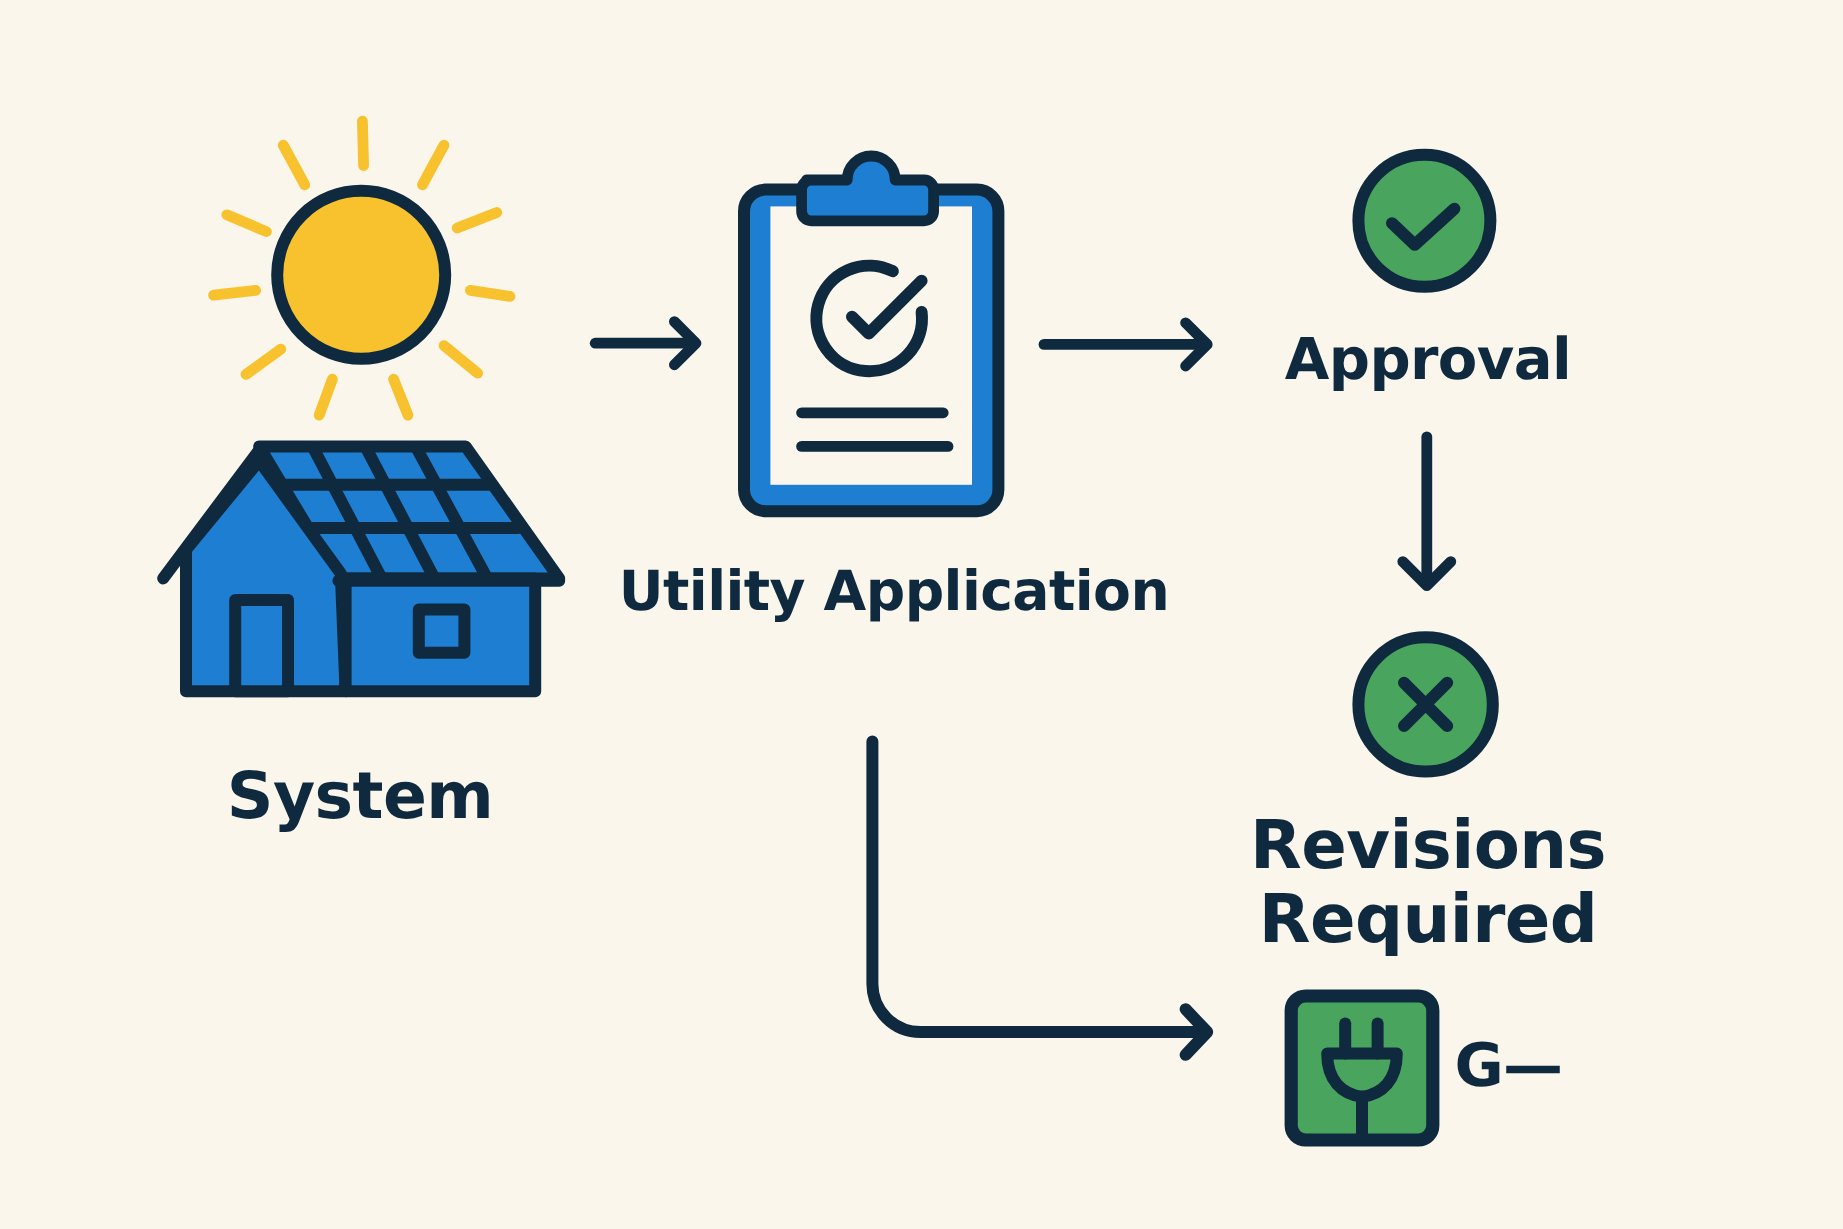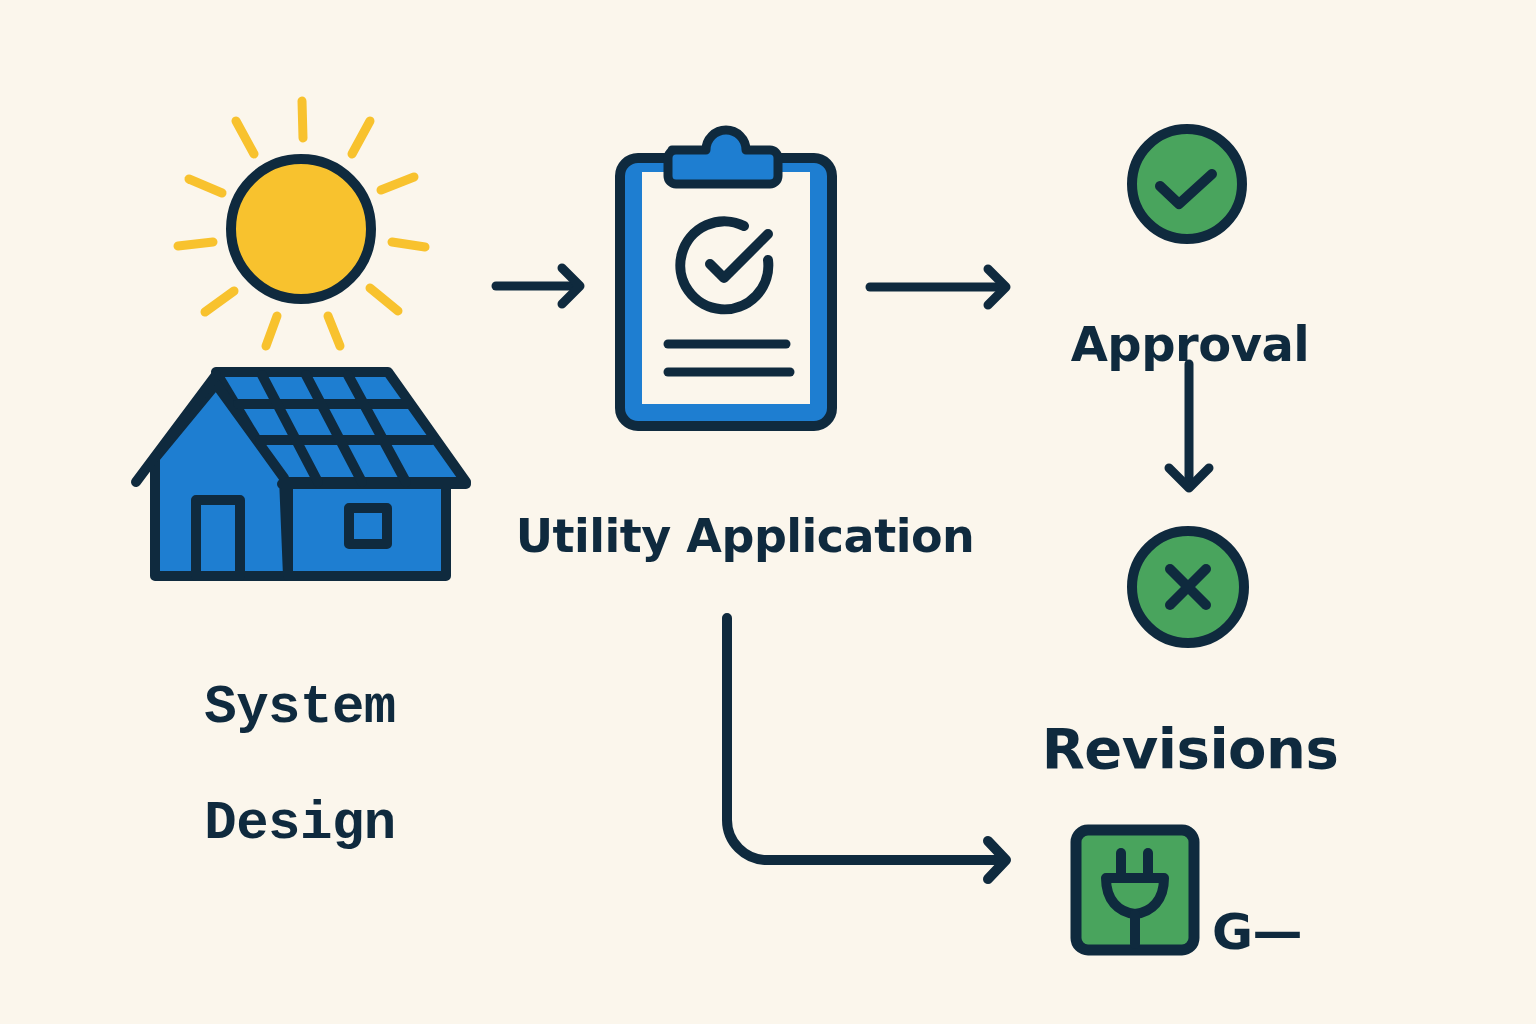--- a/index.html
+++ b/index.html
@@ -13,22 +13,22 @@
     .canvas { position: absolute; left: 0; top: 0; width: 1536px; height: 1024px; }
     .label {
       position: absolute;
       color: #0f2a3e;
       font-weight: bold;
       text-align: center;
       line-height: 1.2;
       font-family: "DejaVu Sans", sans-serif;
       letter-spacing: -0.5px;
     }
-    .label div { white-space: nowrap; margin-top: 44px; }
-    #lbl-system { left: 150px; top: 628px; width: 300px; font-size: 54px; line-height: 72px; font-family: Liberation Mono, monospace; }
+    .label div { white-space: nowrap; }
+    #lbl-system { left: 150px; top: 628px; width: 300px; font-size: 54px; line-height: 72px; }
     #lbl-submit { left: 480px; top: 460px; width: 530px; font-size: 46px; line-height: 64px; }
     #lbl-approval { left: 1040px; top: 272px; width: 300px; font-size: 48px; }
     #lbl-revisions { left: 1040px; top: 674px; width: 300px; font-size: 56px; line-height: 62px; }
     #lbl-interconnect { left: 1212px; top: 858px; font-size: 50px; text-align: left; }
   </style>
 </head>
 <body>
 
 <svg class="canvas" viewBox="0 0 1536 1024" xmlns="http://www.w3.org/2000/svg">
 
@@ -124,30 +124,30 @@
       <line x1="1121" y1="853" x2="1121" y2="878"></line>
       <line x1="1148" y1="853" x2="1148" y2="878"></line>
       <path d="M1106,878 H1164 C1164,900 1152,912 1135,914 C1118,912 1106,900 1106,878 Z"></path>
       <line x1="1135" y1="914" x2="1135" y2="944"></line>
     </g>
   </g>
 </svg>
 
 <div class="label" id="lbl-system">
   <div>System</div>
-  <div>Design</div>
 </div>
 
 <div class="label" id="lbl-submit">
   <div>Utility Application</div>
 </div>
 
 <div class="label" id="lbl-approval">
   <div>Approval</div>
 </div>
 
 <div class="label" id="lbl-revisions">
   <div>Revisions</div>
+  <div>Required</div>
 </div>
 
 <div class="label" id="lbl-interconnect">
   <div>G—</div>
 </div>
 
 </body></html>

